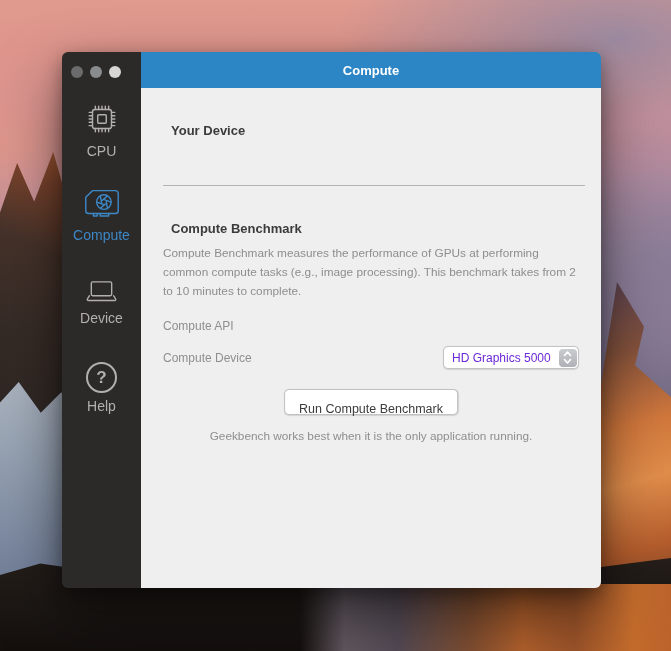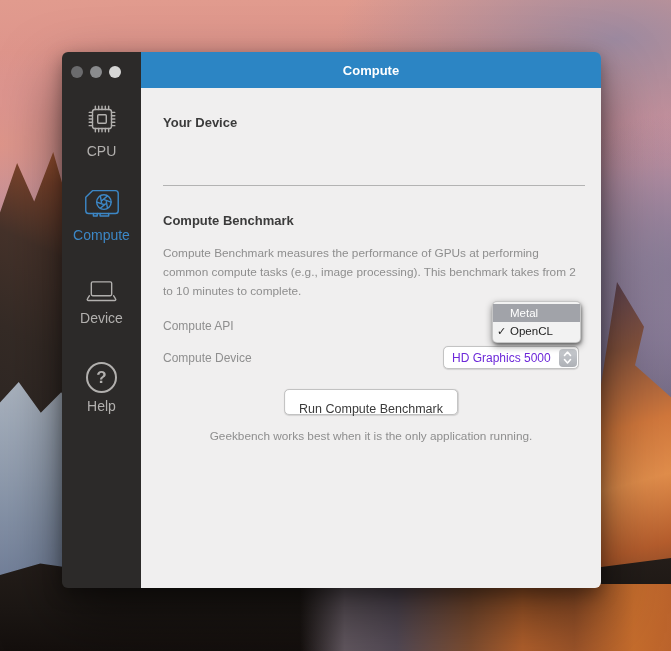--- a/index.html
+++ b/index.html
@@ -44,21 +44,21 @@
   .nav-item svg{stroke:currentColor;fill:none;stroke-width:1.5;stroke-linecap:round;stroke-linejoin:round;}
   .nav-label{font-size:14px;}
   .nav-cpu{top:48px;} .nav-compute{top:134px;} .nav-device{top:228px;} .nav-help{top:310px;}
   .help-circle{width:27px;height:27px;border:2px solid currentColor;border-radius:50%;
       display:flex;align-items:center;justify-content:center;font-size:17px;font-weight:bold;}
   .titlebar{position:absolute;left:79px;top:0;right:0;height:36px;background:#2c85c4;
       display:flex;align-items:center;justify-content:center;}
   .titlebar span{color:#fff;font-size:13px;font-weight:bold;}
   .content{position:absolute;left:79px;top:36px;right:0;bottom:0;background:#f0efef;
       font-size:12px;color:#3b3b3b;}
-  .h-section{position:absolute;left:22px;font-size:13px;font-weight:bold;color:#3b3b3b;margin:0;}
+  .h-section{position:absolute;left:22px;font-size:13px;font-weight:bold;color:#3b3b3b;margin:8px;}
   .h-yourdevice{top:27px;} .h-benchmark{top:125px;}
   .gpu-row{position:absolute;left:22px;right:16px;top:63px;display:flex;justify-content:space-between;}
   .lbl{color:#8f8f8f;}
   .val{color:#444;}
   .divider{position:absolute;left:22px;right:16px;top:97px;border-bottom:1px solid #b3b3b3;}
   .desc{position:absolute;left:22px;top:156px;width:424px;margin:0;
       font-size:11.8px;line-height:19px;color:#8e8e8e;}
   .row-api{position:absolute;left:22px;top:231px;}
   .row-device{position:absolute;left:22px;top:263px;}
   .select{position:absolute;left:302px;top:258px;width:136px;height:23px;background:#fff;
@@ -171,25 +171,15 @@
             <polyline points="1.5,5.5 4.5,2 7.5,5.5"></polyline>
             <polyline points="1.5,9.5 4.5,13 7.5,9.5"></polyline>
           </svg>
         </span>
       </div>
 
       <button class="run-btn">Run Compute Benchmark</button>
 
       <p class="footer-note">Geekbench works best when it is the only application running.</p>
 
-      <div class="menu">
-        <div class="menu-item highlight">
-          <span class="check"></span>
-          <span>Metal</span>
-        </div>
-        <div class="menu-item">
-          <span class="check">✓</span>
-          <span>OpenCL</span>
-        </div>
-      </div>
     </main>
   </div>
 </div>
 
 </body></html>

